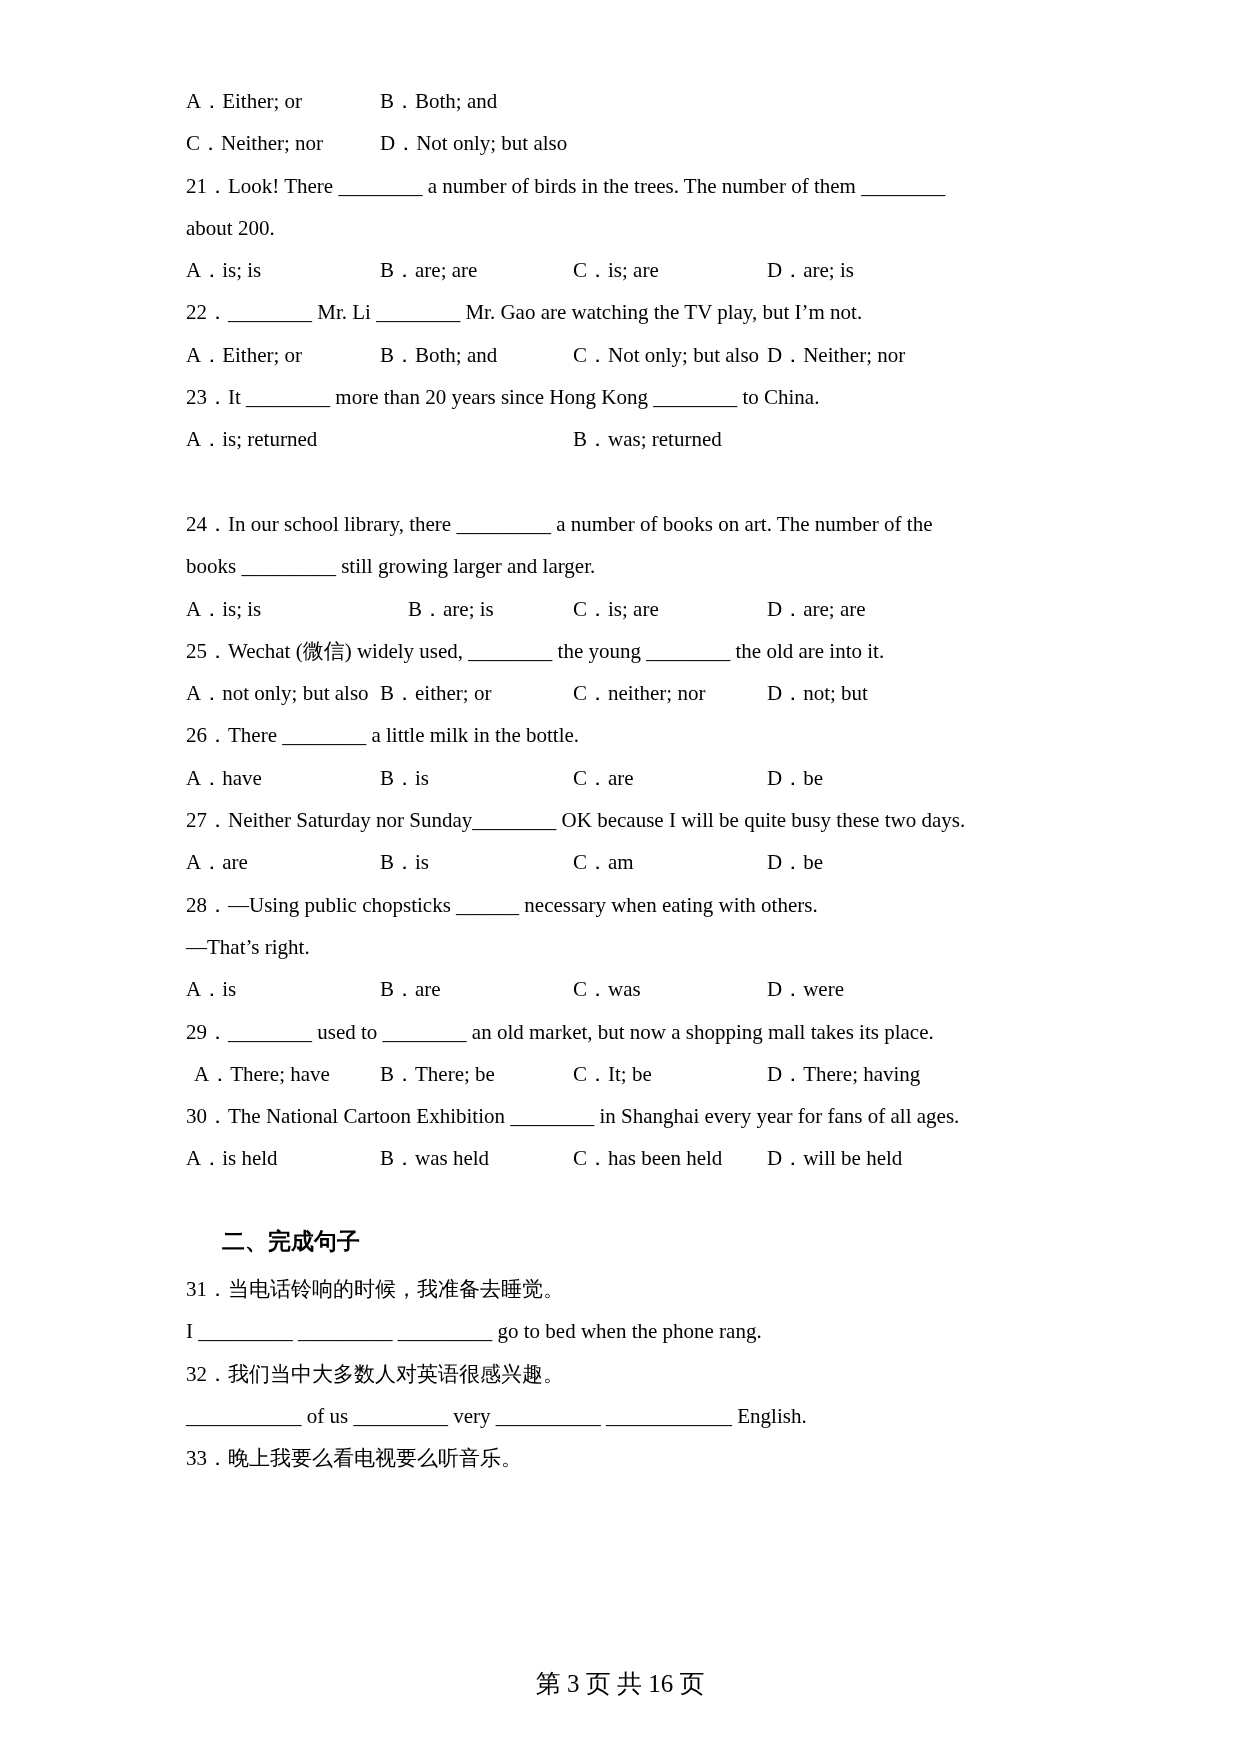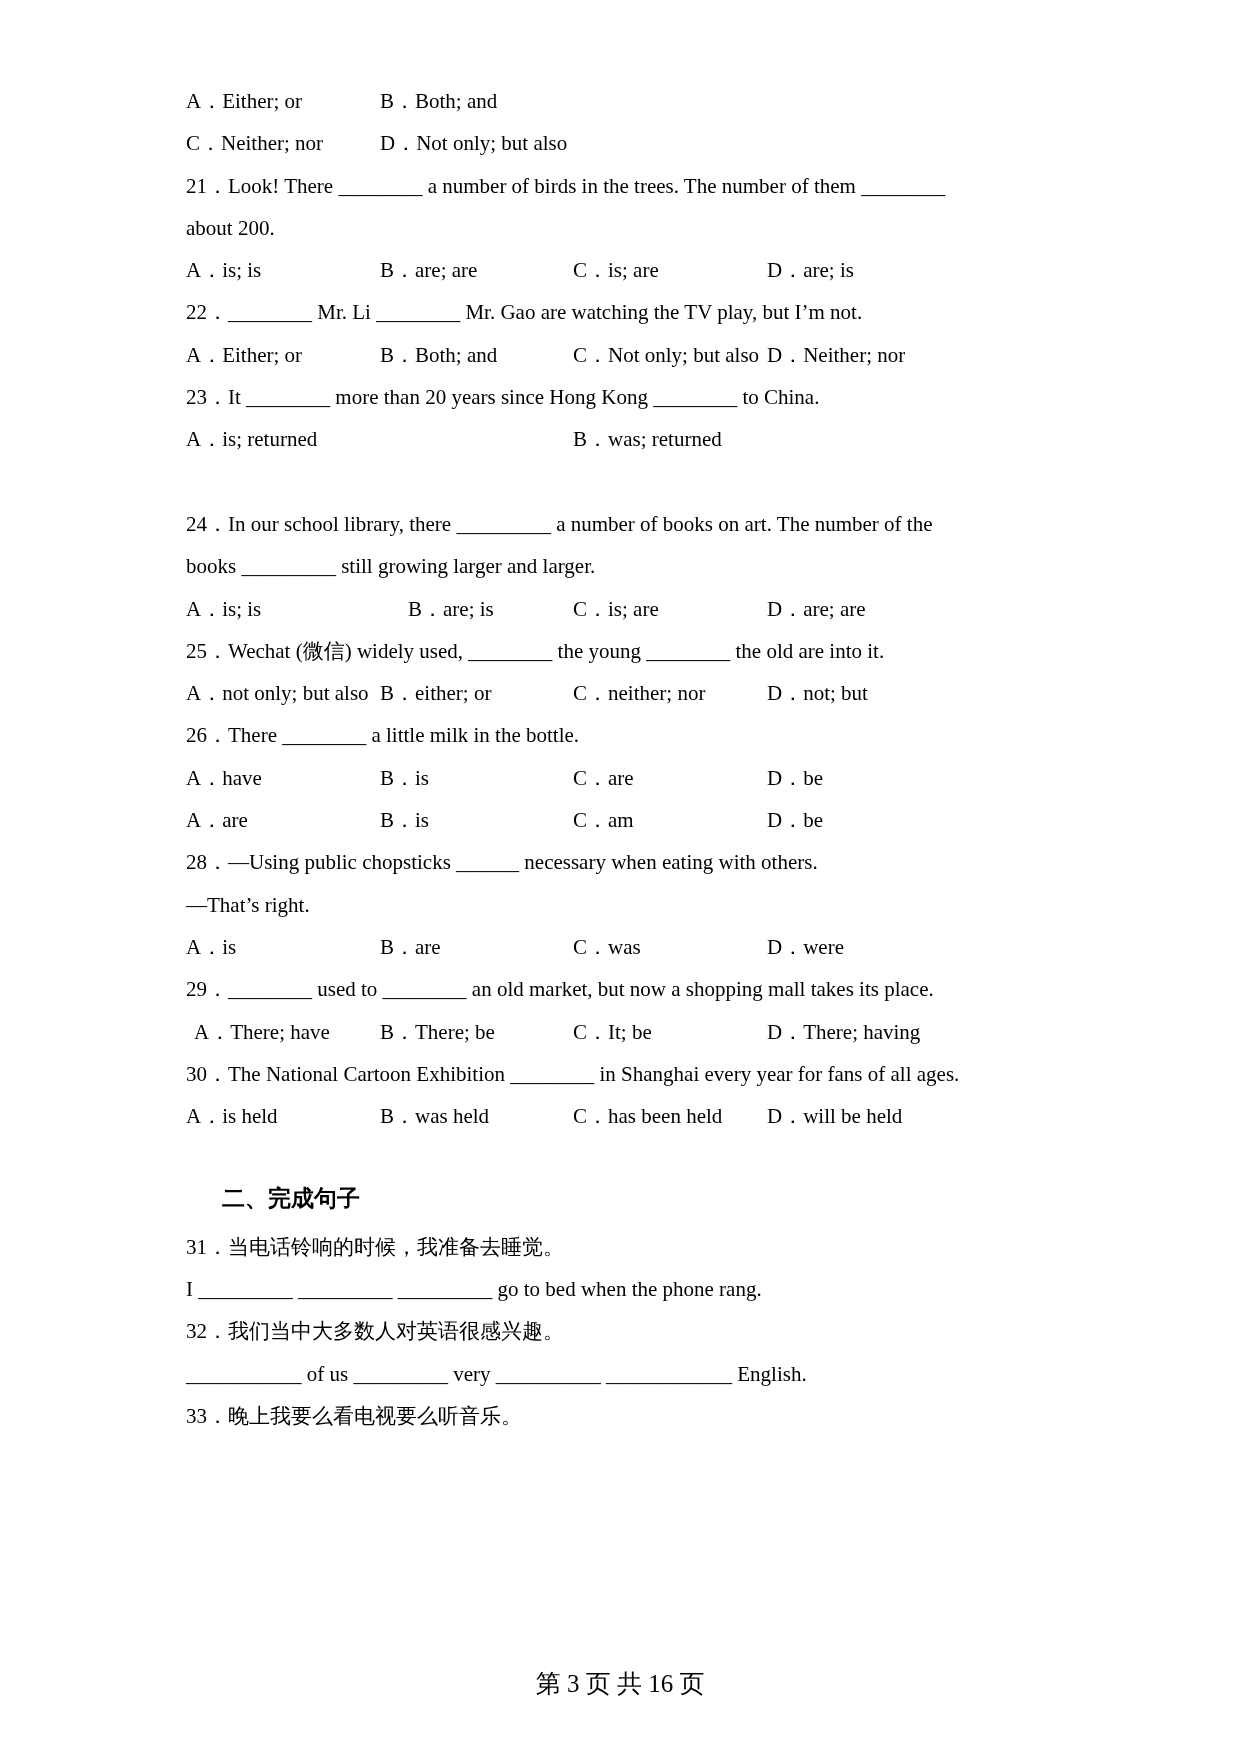--- a/index.html
+++ b/index.html
@@ -78,20 +78,21 @@
         <span class="opt" style="left: 387px;">C．neither; nor</span>
         <span class="opt" style="left: 581px;">D．not; but</span>
       </div>
       <div class="line text">26．There ________ a little milk in the bottle.</div>
       <div class="line opts">
         <span class="opt" style="left: 0px;">A．have</span>
         <span class="opt" style="left: 194px;">B．is</span>
         <span class="opt" style="left: 387px;">C．are</span>
         <span class="opt" style="left: 581px;">D．be</span>
       </div>
+      <div class="line text">27．Neither Saturday nor Sunday________ OK because I will be quite busy these two days.</div>
       <div class="line opts">
         <span class="opt" style="left: 0px;">A．are</span>
         <span class="opt" style="left: 194px;">B．is</span>
         <span class="opt" style="left: 387px;">C．am</span>
         <span class="opt" style="left: 581px;">D．be</span>
       </div>
       <div class="line text">28．—Using public chopsticks ______ necessary when eating with others.</div>
       <div class="line text">—That’s right.</div>
       <div class="line opts">
         <span class="opt" style="left: 0px;">A．is</span>

